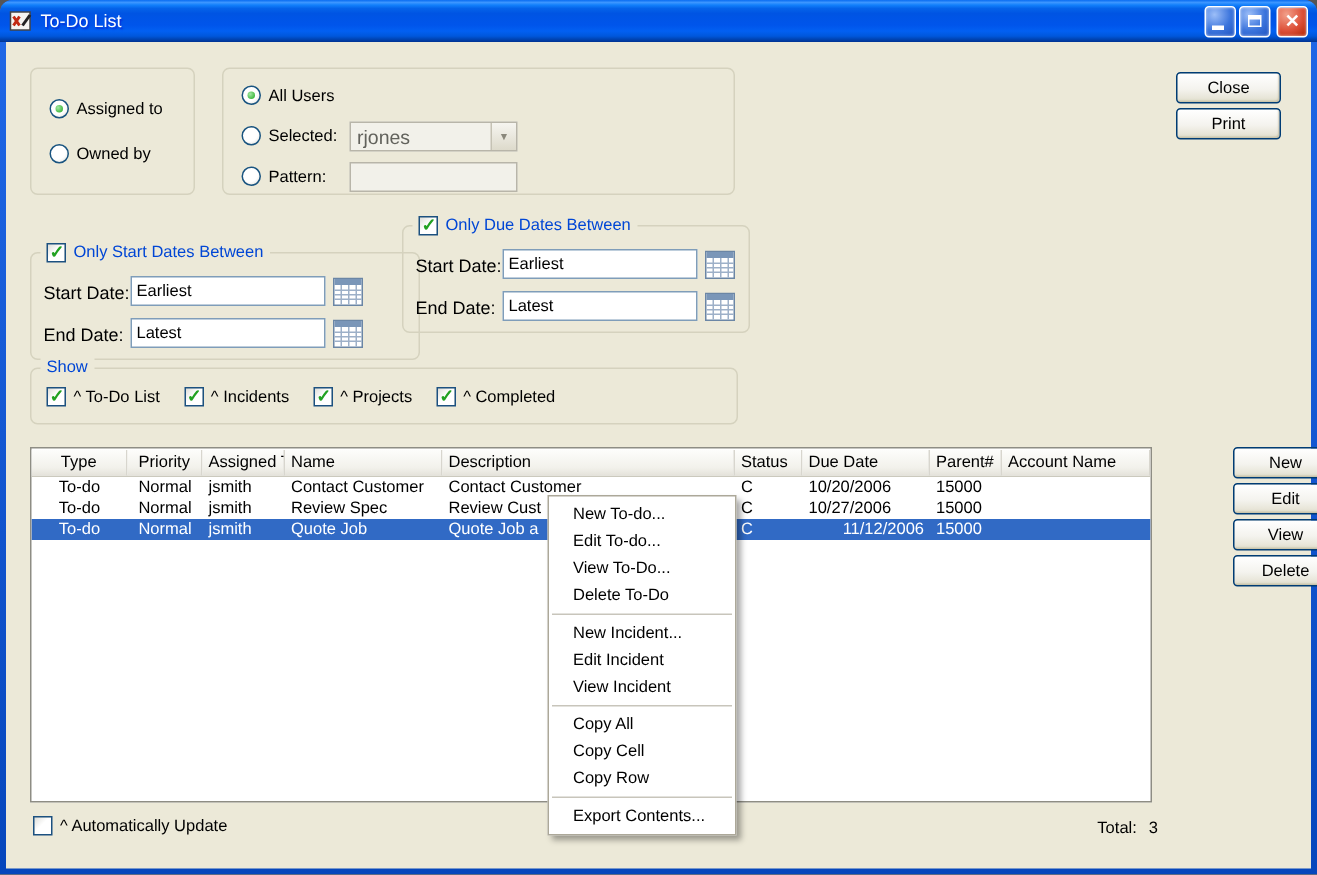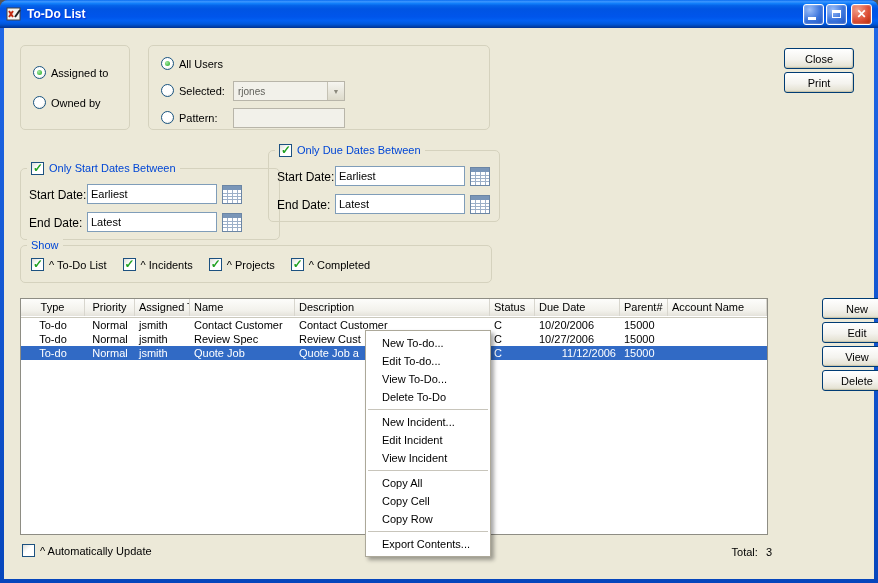--- a/index.html
+++ b/index.html
@@ -13,21 +13,21 @@
   }
 
   
   .titlebar {
     position:absolute; left:0; top:0; width:878px; height:28px;
     border-radius:8px 8px 0 0;
     background:linear-gradient(to bottom,#0A6CF1 0%,#3C96FF 6%,#1280FB 12%,#0563E9 20%,#0054E3 32%,#0055EB 60%,#0260F2 74%,#0057DB 86%,#0040AB 95%,#003292 100%);
     display:flex; align-items:center; padding:0 6px; box-sizing:border-box;
   }
   .app-icon { margin-right:5px; }
-  .tb-title { color:#fff; font-size:12px; font-weight:bold; text-shadow:1px 1px 1px #0831D9; flex:1; }
+  .tb-title { color:#fff; font-size:12px; font-weight:normal; text-shadow:1px 1px 1px #0831D9; flex:1; }
   .tb-buttons { display:flex; gap:2px; }
   .tbbtn {
     position:relative; width:21px; height:21px; border-radius:3px;
     border:1px solid #FFFFFF; box-sizing:border-box;
     background:radial-gradient(circle at 30% 25%, #9CBEF8 0%, #3B74DC 55%, #1F52C0 100%);
     box-shadow:inset 0 0 2px rgba(255,255,255,.7);
     cursor:default;
   }
   .tbbtn.closebtn { background:radial-gradient(circle at 30% 25%, #F2A08A 0%, #DD5038 55%, #B02200 100%); margin-left:2px; }
   .g-min { position:absolute; left:4px; bottom:4px; width:8px; height:3px; background:#fff; }
@@ -67,21 +67,21 @@
     position:absolute; height:20px; box-sizing:border-box;
     border:1px solid #7F9DB9; background:#fff; padding:0 3px;
     font-family:inherit; font-size:11px; color:#000;
   }
   .txt.disabled { background:#F2F1EA; border-color:#B8B5A9; color:#7A7A72; }
 
   .combo {
     position:absolute; height:20px; box-sizing:border-box;
     border:1px solid #B8B5A9; background:#F2F1EA; display:flex; align-items:center; overflow:hidden;
   }
-  .combo-text { flex:1; padding:0 4px; font-size:10px; color:#62625C; }
+  .combo-text { flex:1; padding:0 4px; font-size:13px; color:#62625C; }
   .combo-btn {
     width:17px; height:100%; border-left:1px solid #C5C2B4; box-sizing:border-box;
     background:linear-gradient(#F6F5F0,#DDDACB); display:flex; align-items:center; justify-content:center;
     font-size:7px; color:#8A887C;
   }
 
   .fieldlbl { position:absolute; font-size:12px; white-space:nowrap; }
   .calbtn { position:absolute; width:20px; height:19px; display:inline-block; cursor:default; }
 
   .xpbtn {
@@ -93,21 +93,21 @@
     font-size:11px; color:#000; cursor:default;
   }
   .xpbtn.rel { position:relative; flex:0 0 auto;margin-left:38px; }
   .ddarrow { position:absolute; right:5px; top:7px; font-size:7px; color:#000; }
   .sidecol { position:absolute; display:flex; flex-direction:column; gap:3px; }
 
   
   .table {
     position:absolute; background:#fff; border:1px solid #8E8D84; box-sizing:border-box; overflow:hidden;
   }
-  .thead { display:flex; height:18px; border-bottom:1px solid #CBC9BD; }
+  .thead { display:flex; height:18px; border-bottom:1px solid #CBC9BD;align-items:center; }
   .th {
     height:17px; line-height:17px; padding:0 4px; box-sizing:border-box;
     border-right:1px solid #D8D6CE; font-size:11px; white-space:nowrap; overflow:hidden;
     background:linear-gradient(#FDFDFB,#F2F1EB 70%,#E4E2DA);
     flex:0 0 auto; cursor:default;
   }
   .tr { display:flex; height:14px; cursor:default; }
   .tr.sel { background:#316AC5; color:#fff; }
   .td {
     height:14px; line-height:14px; padding:0 4px; box-sizing:border-box;

